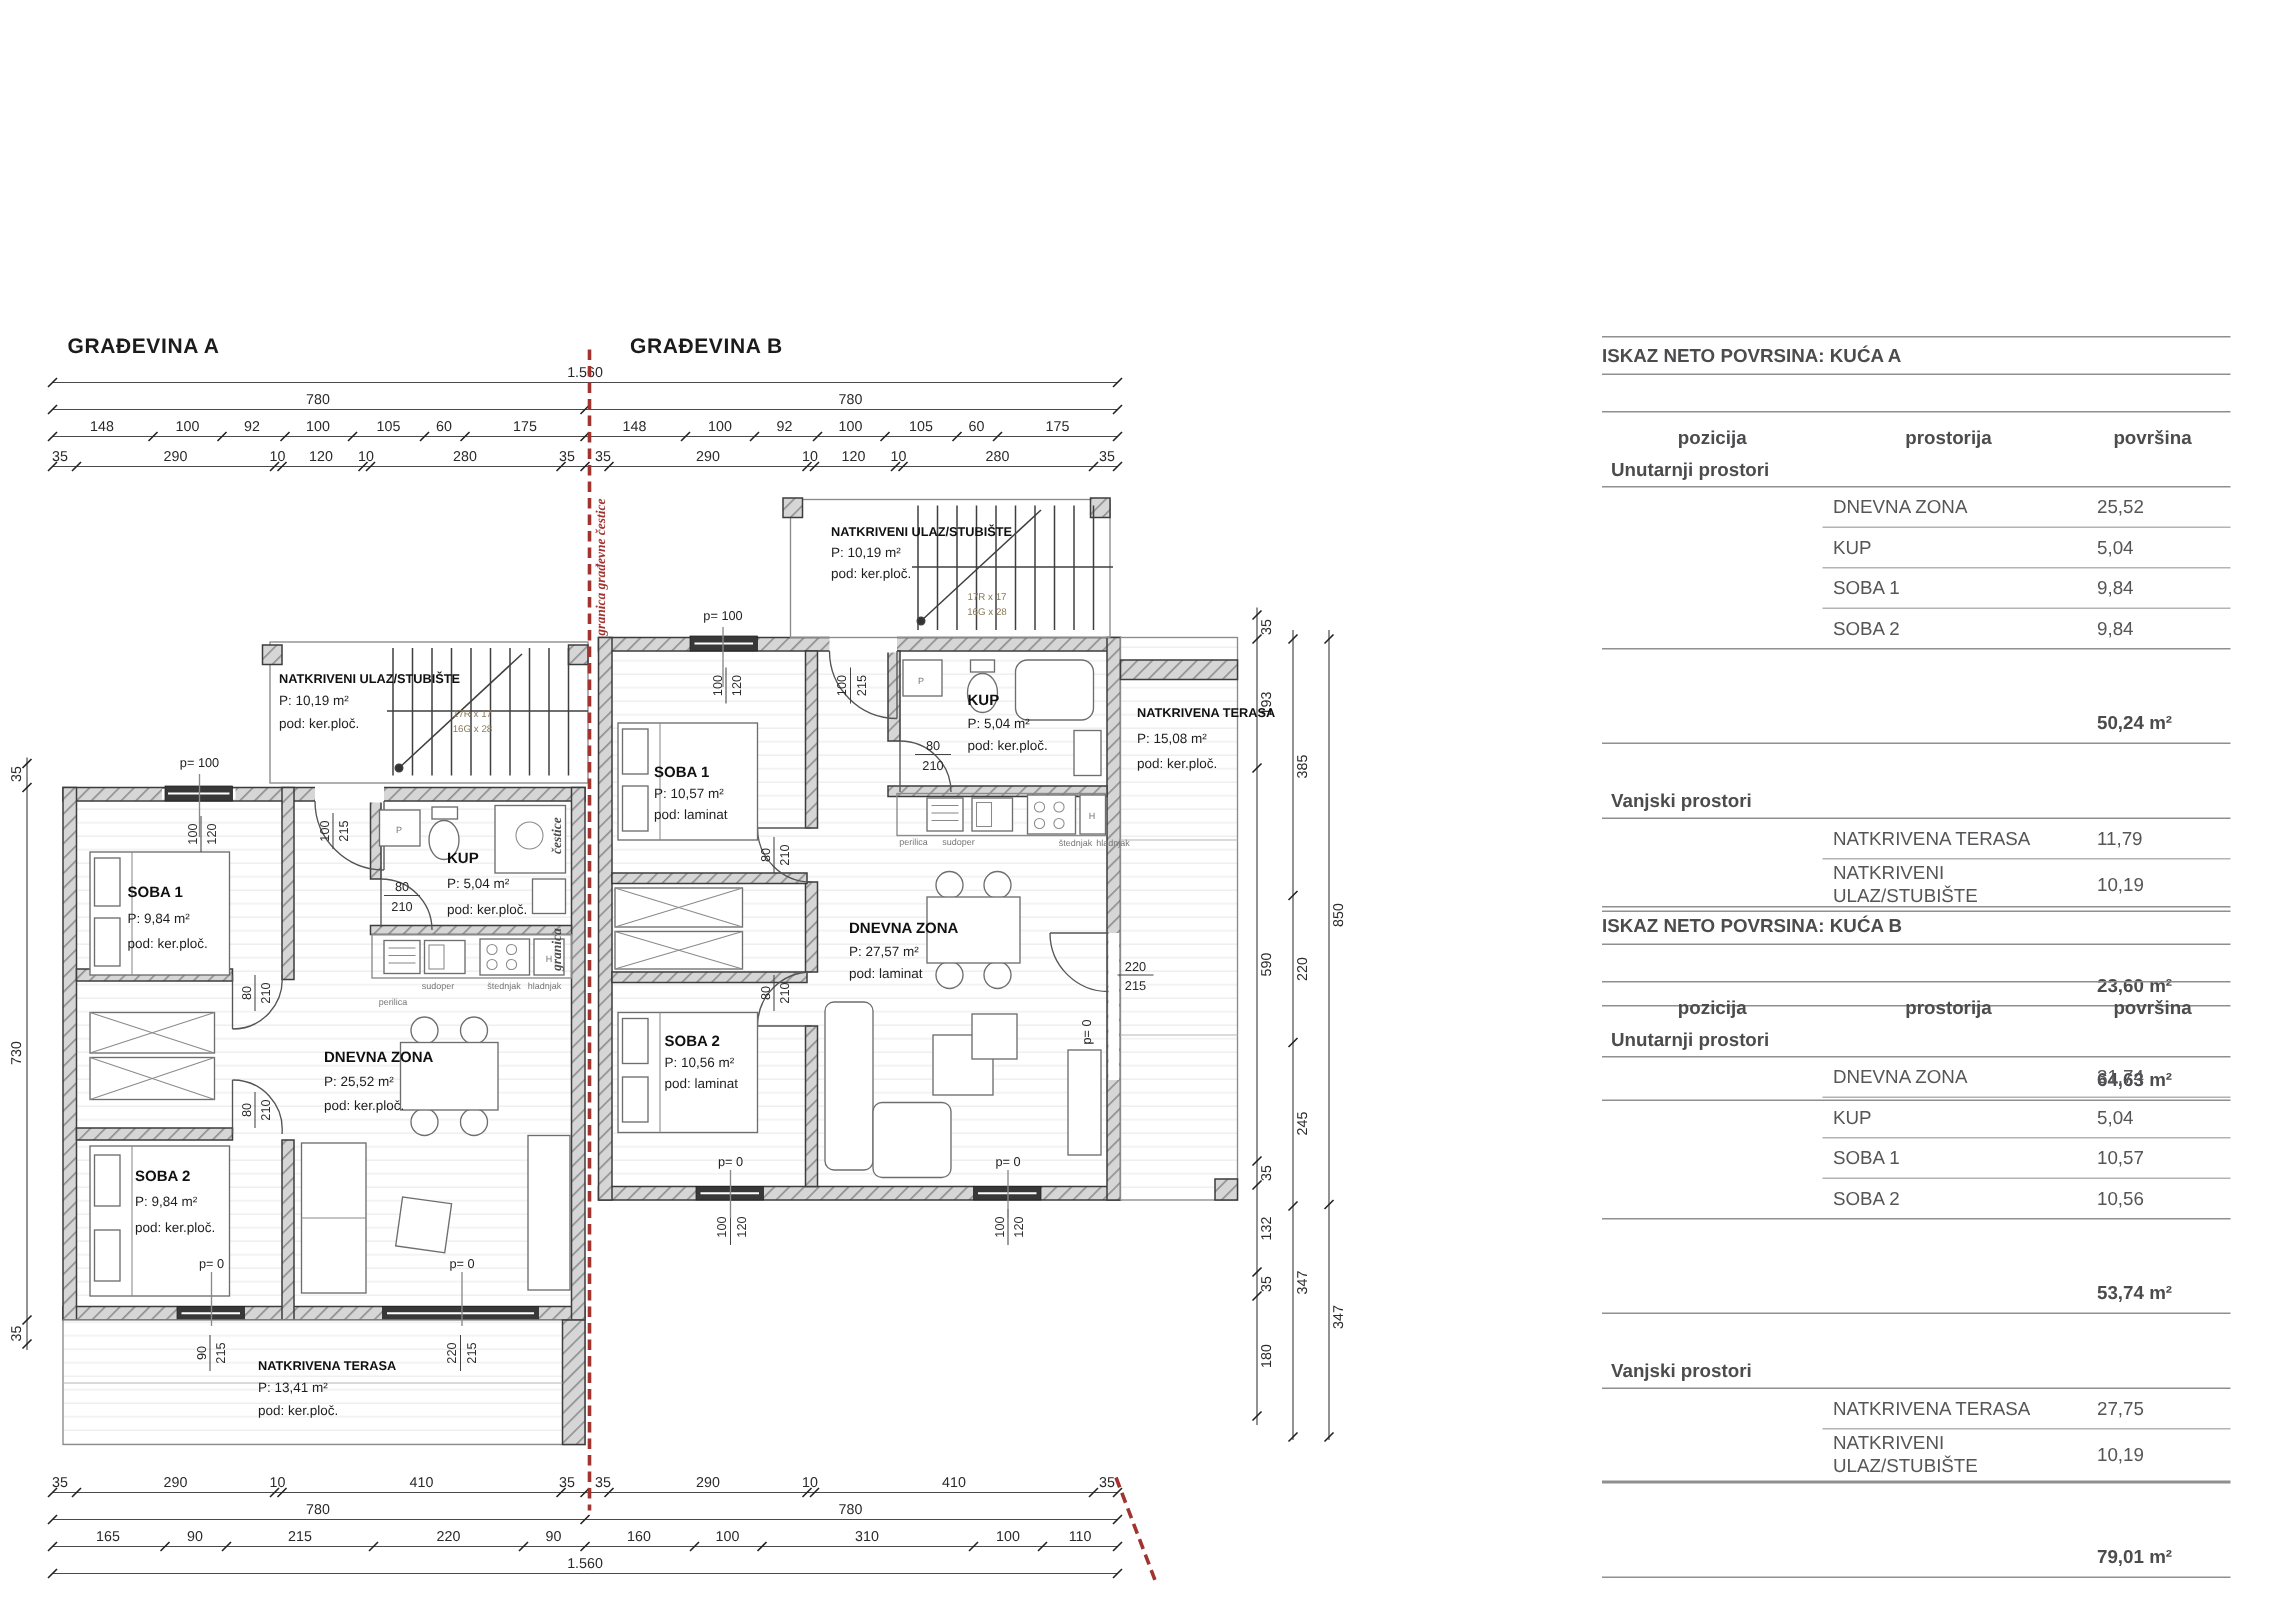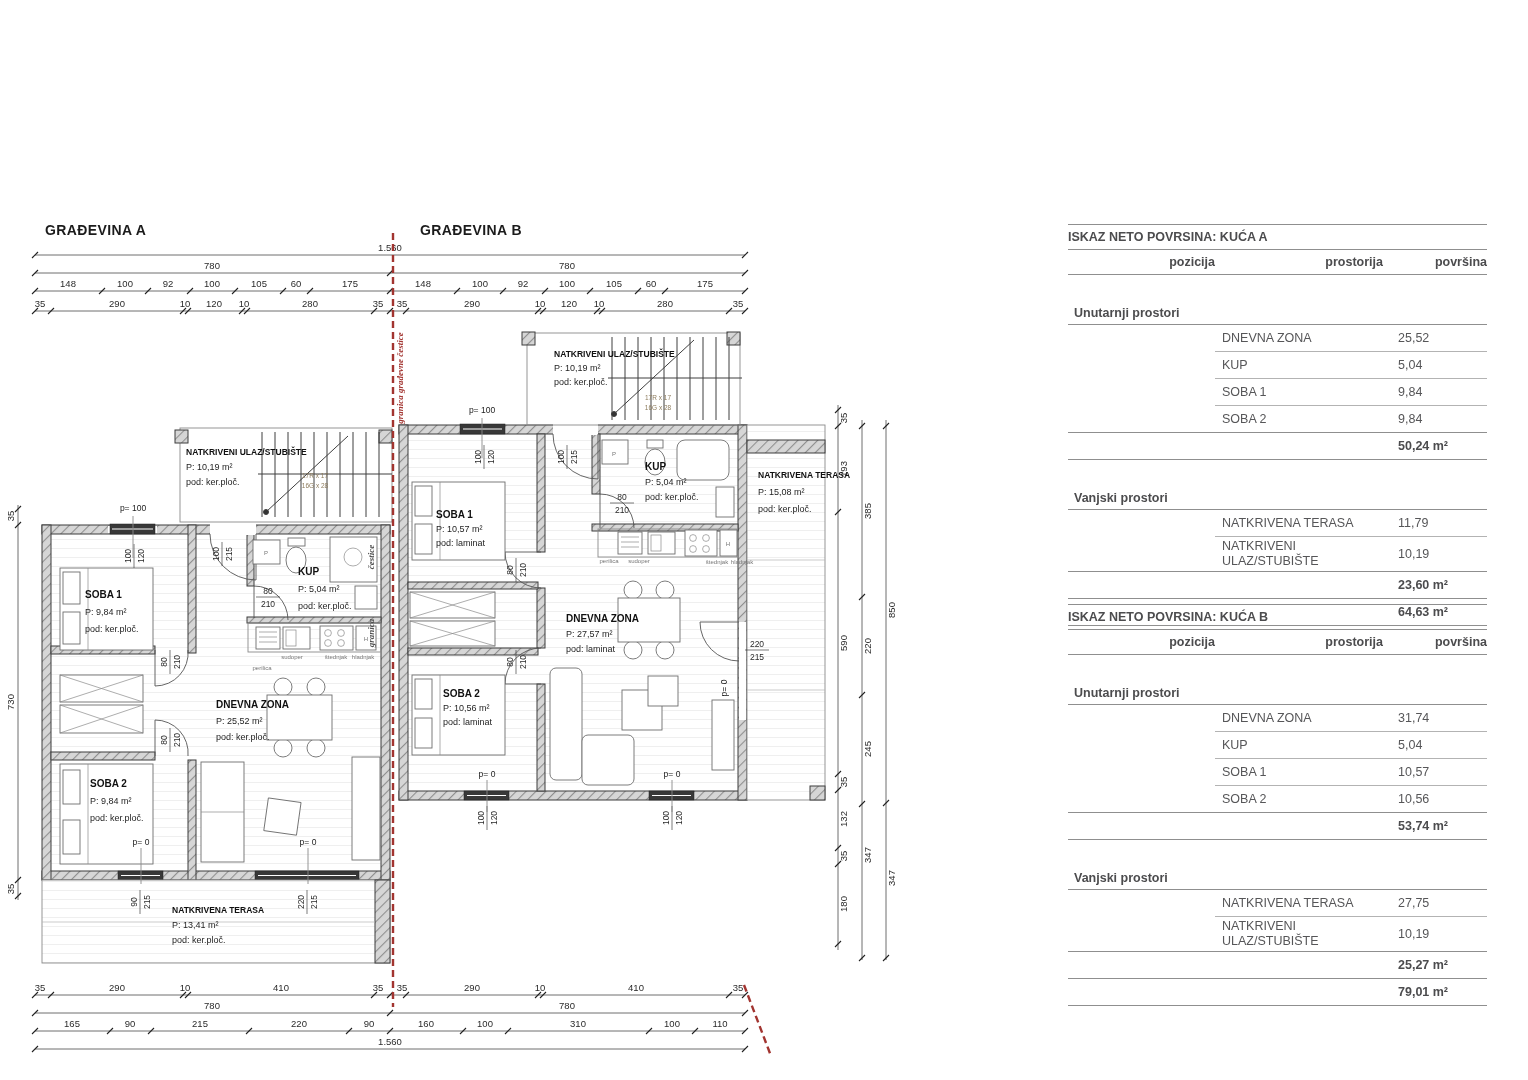--- a/index.html
+++ b/index.html
@@ -34,26 +34,26 @@
   .stair{stroke:#3f3f3f;stroke-width:1;}
   .redline{stroke:#a23430;stroke-width:2.4;stroke-dasharray:7 4;fill:none;}
   .floor{fill:url(#floorpat);}
 
   
   .iskaz{position:absolute;left:1068px;width:419px;color:#565658;font-size:12.5px;}
   .rule{height:1px;background:#8f8f8f;}
   .rule.part{margin-left:147px;background:#b3b3b3;}
   .t-title{height:24px;line-height:24px;text-align:left;font-weight:bold;color:#4c4c4e;}
   .t-head{display:grid;grid-template-columns:147px 168px 104px;height:24px;line-height:24px;font-weight:bold;color:#4c4c4e;}
-  .t-head div{text-align:right;}
+  .t-head div{text-align:center;margin-top:30px;}
   .t-section{height:21px;line-height:21px;font-weight:bold;color:#4c4c4e;padding-left:6px;margin-top:28px;}
   .t-row{display:grid;grid-template-columns:147px 168px 104px;align-items:center;min-height:26px;}
   .t-row .cell-p{grid-column:2;padding-left:7px;max-width:158px;line-height:15px;padding-top:2px;padding-bottom:2px;}
   .t-row .cell-v{grid-column:3;padding-left:15px;}
-  .t-sub{height:26px;line-height:26px;font-weight:bold;padding-left:330px;color:#4c4c4e;}
+  .t-sub{height:26px;line-height:26px;font-weight:bold;padding-left:330px;color:#4c4c4e;margin-top:36px;}
 </style>
 </head>
 <body>
 
 <svg id="plan-svg" width="1060" height="1080" viewBox="0 0 1060 1080">
   <defs>
     <pattern id="wallpat" width="7" height="7" patternUnits="userSpaceOnUse" patternTransform="rotate(45)">
       <rect width="7" height="7" fill="#d6d6d6"></rect>
       <line x1="0" y1="0" x2="0" y2="7" stroke="#8f8f8f" stroke-width="2.2"></line>
     </pattern>
@@ -863,17 +863,16 @@
   <div class="t-row">
     <div class="cell-p">NATKRIVENA TERASA</div>
     <div class="cell-v">27,75</div>
   </div>
   <div class="rule part"></div>
   <div class="t-row">
     <div class="cell-p">NATKRIVENI ULAZ/STUBIŠTE</div>
     <div class="cell-v">10,19</div>
   </div>
   <div class="rule"></div>
-  <div class="t-sub">25,27 m²</div>
   <div class="rule"></div>
   <div class="t-sub">79,01 m²</div>
   <div class="rule"></div>
 </div>
 
 </body></html>

